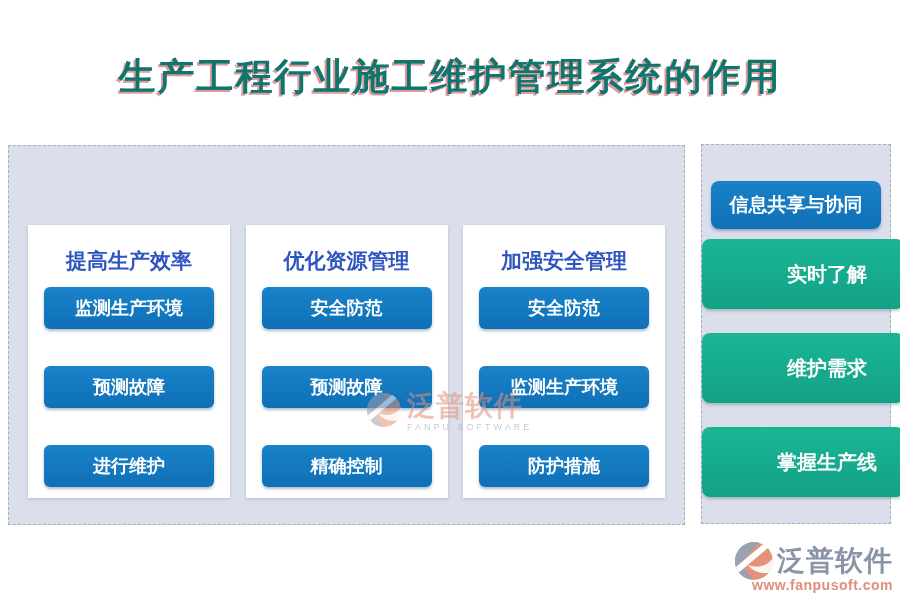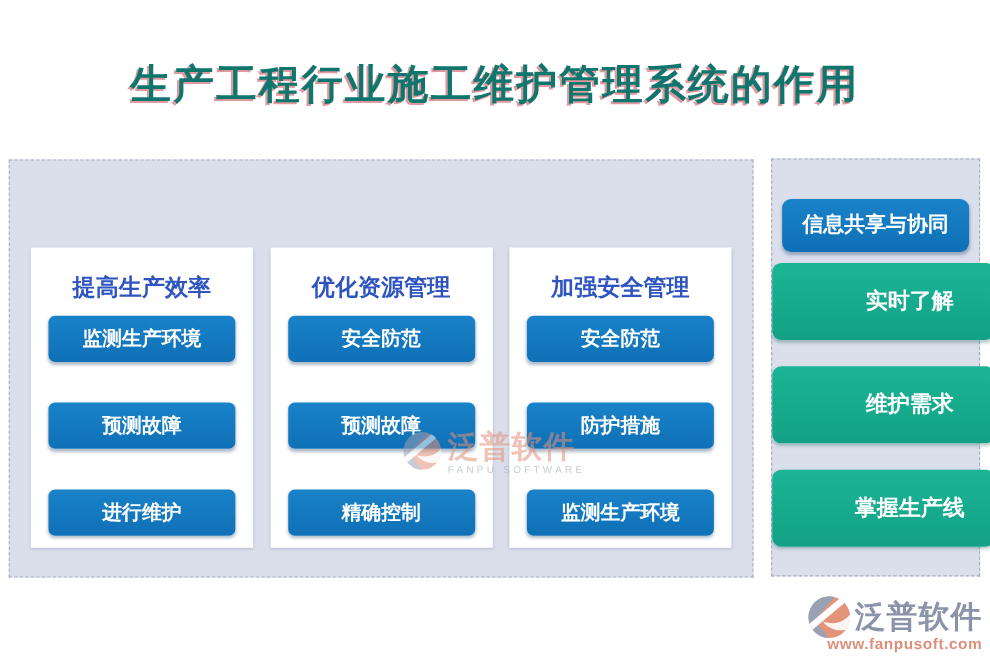--- a/index.html
+++ b/index.html
@@ -113,22 +113,22 @@
   <div class="card">
     <div class="card-header">优化资源管理</div>
     <div class="btn btn-card">安全防范</div>
     <div class="btn btn-card">预测故障</div>
     <div class="btn btn-card">精确控制</div>
   </div>
 
   <div class="card">
     <div class="card-header">加强安全管理</div>
     <div class="btn btn-card">安全防范</div>
+    <div class="btn btn-card">监测生产环境</div>
     <div class="btn btn-card">防护措施</div>
-    <div class="btn btn-card">监测生产环境</div>
   </div>
 
 </div>
 
 <div class="panel side-panel">
   <div class="btn btn-blue-wide">信息共享与协同</div>
   <div class="btn btn-green">实时了解</div>
   <div class="btn btn-green">维护需求</div>
   <div class="btn btn-green">掌握生产线</div>
 </div>

